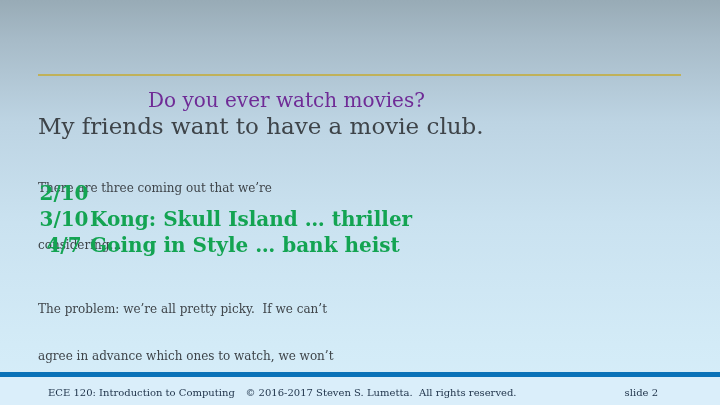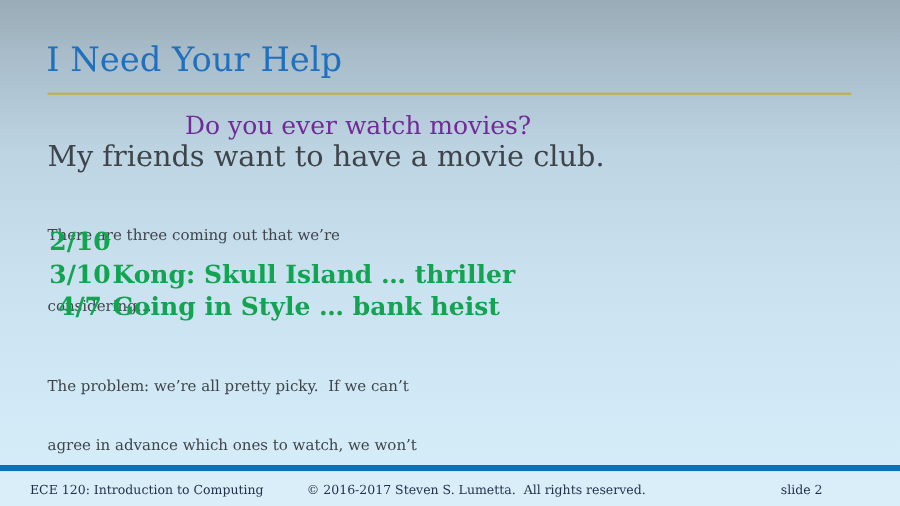--- a/index.html
+++ b/index.html
@@ -83,30 +83,29 @@
   .footer {
     position: absolute;
     left: 0;
     top: 377px;
     width: 720px;
     height: 28px;
     background: #daeefa;
     font-size: 10px;
     color: #1d3148;
   }
-  .footer-course { position: absolute; left: 24px; top: 10px; white-space: pre; }
+  .footer-course { position: absolute; left: 48px; top: 10px; white-space: pre; }
   .footer-copyright { position: absolute; left: 0; width: 100%; text-align: center; top: 10px; white-space: pre; margin-left: 21px; }
   .footer-slide { position: absolute; right: 62px; top: 10px; white-space: pre; }
 </style>
 </head>
 <body>
 
 <div class="slide">
 
-  <div class="title">I Need Your Help</div>
 
   <div class="rule"></div>
 
   <div class="subtitle">Do you ever watch movies?</div>
 
   <div class="body-line" style="top:114px">My friends want to have a movie club.</div>
 
   <div class="para para-three">
     <div>There are three coming out that we’re</div>
     <div>considering…</div>

